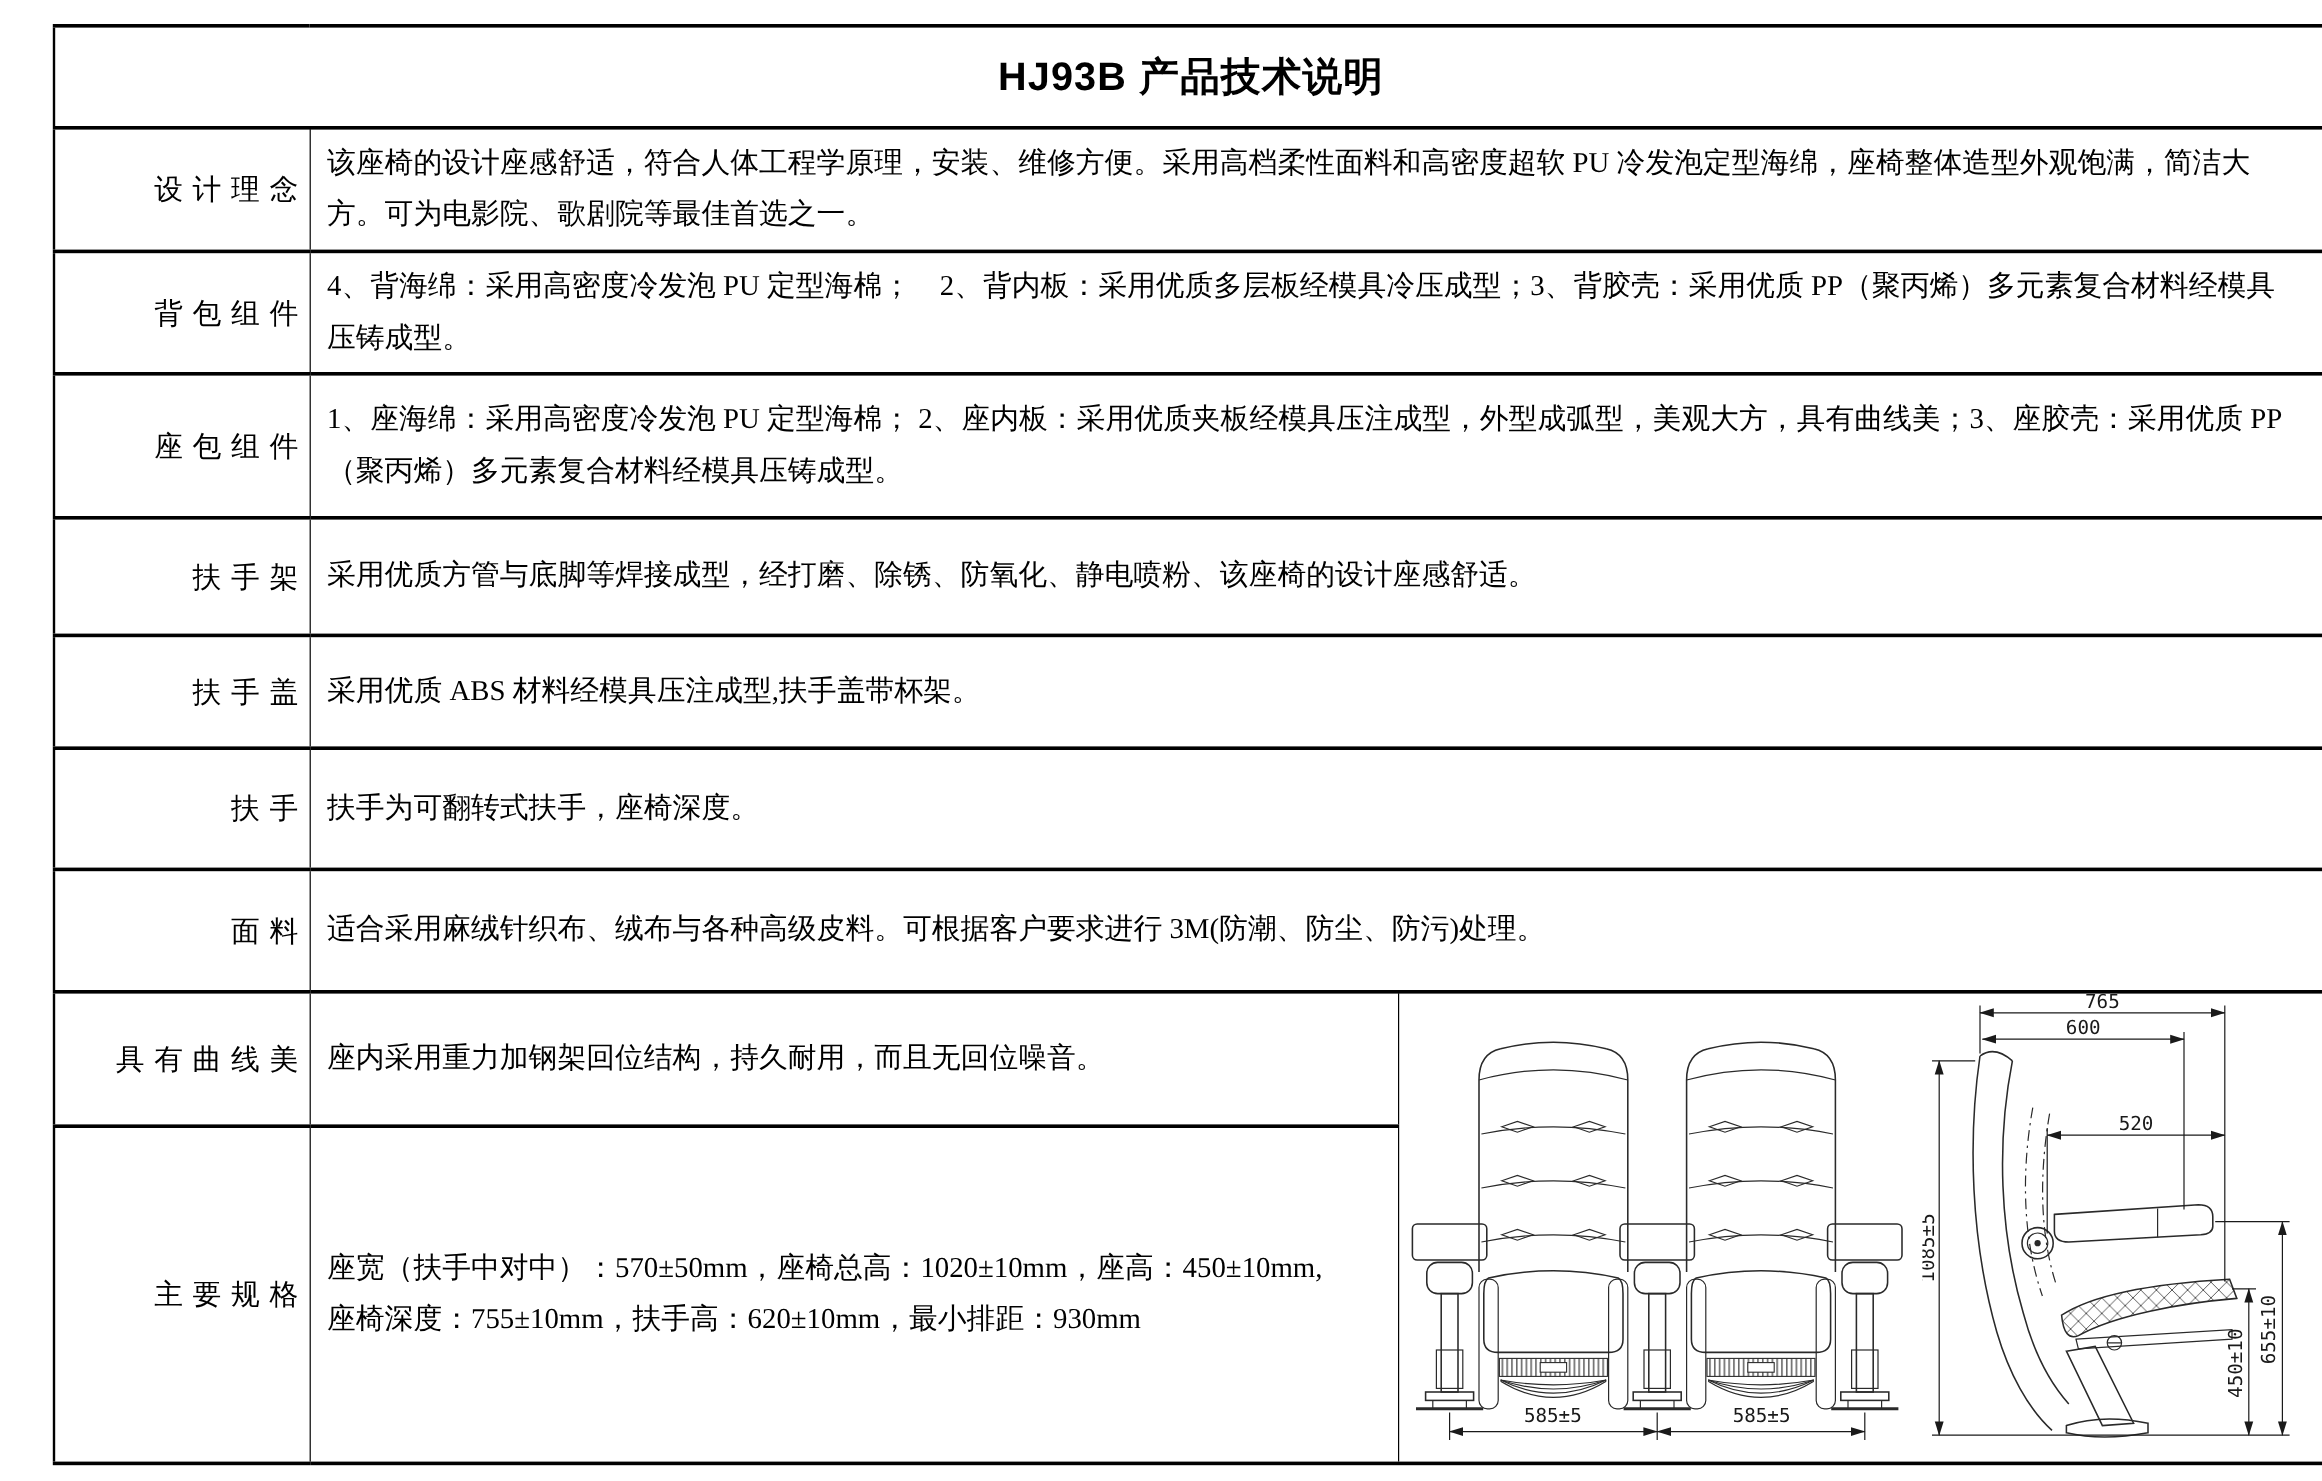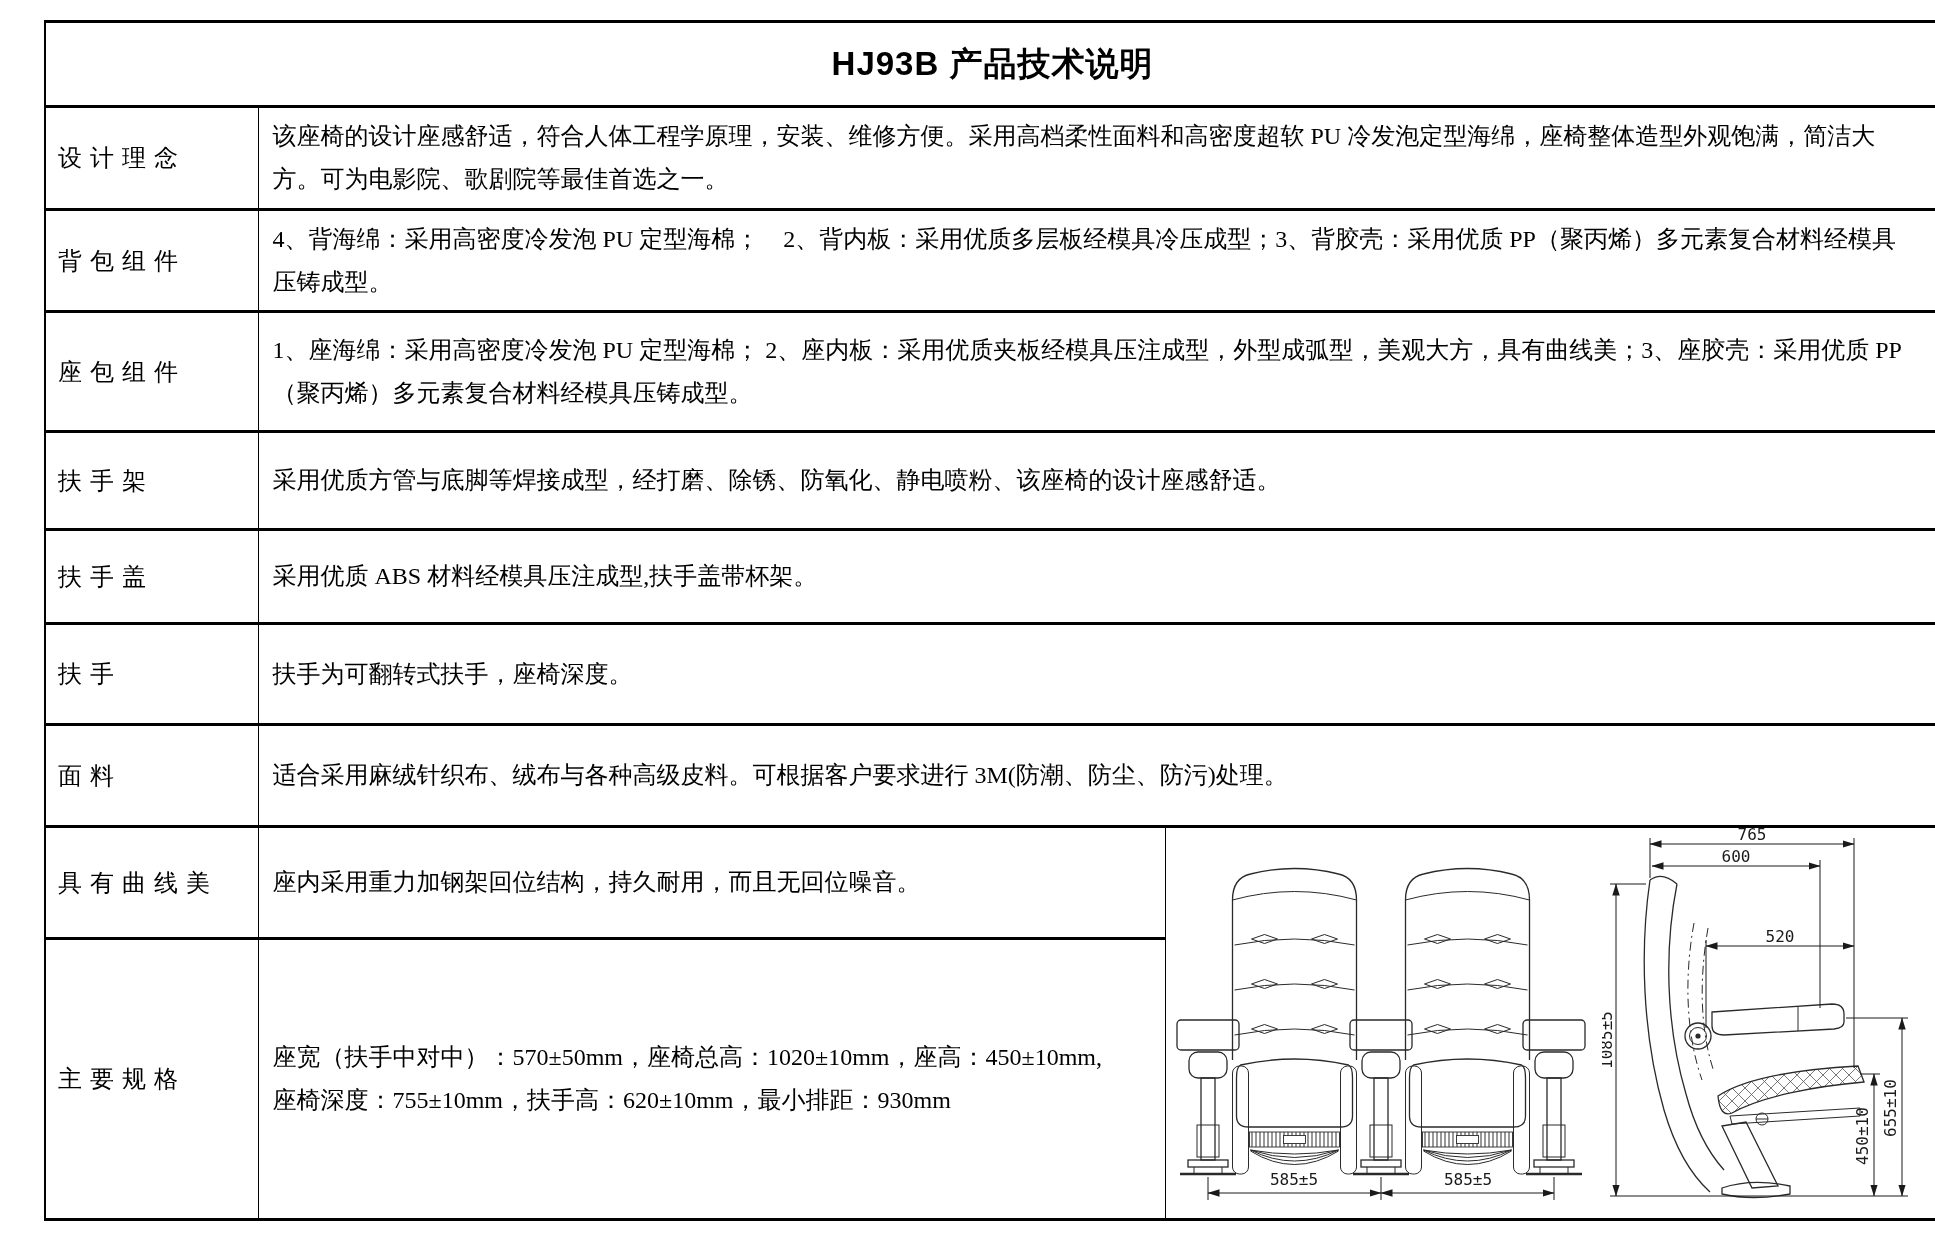--- a/index.html
+++ b/index.html
@@ -15,21 +15,21 @@
   td{
     border-left:1px solid #000;border-right:1px solid #000;
     border-top:3px solid #000;border-bottom:3px solid #000;
     vertical-align:middle;overflow:hidden;
   }
   td.title-cell{
     text-align:center;font-family:"Liberation Sans","DejaVu Sans",sans-serif;
     font-weight:bold;font-size:33px;letter-spacing:1px;
   }
   td.label-cell{
-    text-align:left;font-size:24px;letter-spacing:8px;padding-left:12px;
+    text-align:right;font-size:24px;letter-spacing:8px;padding-left:12px;
   }
   td.content-cell{
     font-size:24px;line-height:43px;padding:6px 36px 6px 14px;
   }
   td.drawing-cell{padding:0;}
   .drawing-wrap{
     width:100%;height:100%;display:flex;align-items:center;
     justify-content:space-between;padding:0 2px;box-sizing:border-box;
   }
   svg{display:block;}

